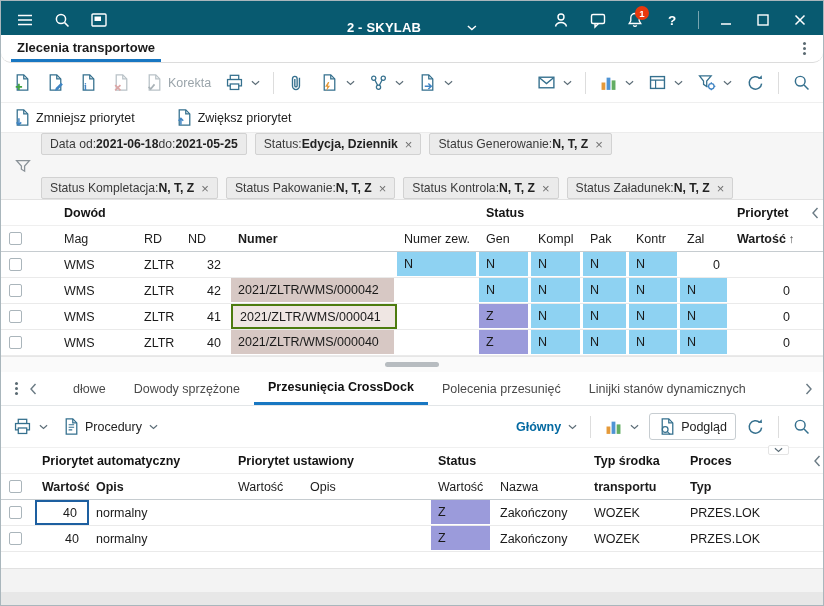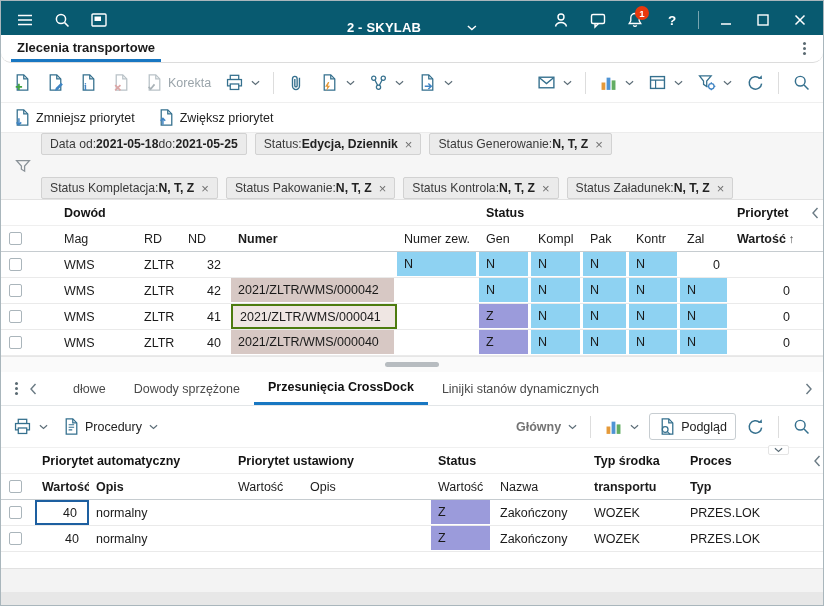--- a/index.html
+++ b/index.html
@@ -25,26 +25,26 @@
   .vdots{width:3px;height:3px;border-radius:50%;background:#5a6a72;box-shadow:0 -5px 0 #5a6a72,0 5px 0 #5a6a72;display:inline-block;}
   .vdots-btn{width:18px;height:22px;display:flex;align-items:center;justify-content:center;cursor:pointer;}
 
   
   .tabrow{flex:0 0 28px;display:flex;align-items:stretch;border-bottom:1px solid #dcdcdc;padding:0 10px;border-radius:10px;}
   .page-tab{display:flex;align-items:center;padding:0 6px;font-size:13px;font-weight:700;border-bottom:3px solid #1877c2;cursor:pointer;}
   .tabrow .vdots-btn{margin-left:auto;align-self:center;}
 
   
   .toolbar{flex:0 0 40px;display:flex;align-items:center;padding:0 8px;gap:6px;border-bottom:1px solid #efefef;}
-  .toolbar2{flex:0 0 30px;display:flex;align-items:center;padding:0 8px;gap:14px;border-bottom:1px solid #ececec;text-align:right;}
+  .toolbar2{flex:0 0 30px;display:flex;align-items:center;padding:0 8px;gap:32px;border-bottom:1px solid #ececec;text-align:right;}
   .tbtn{display:inline-flex;align-items:center;gap:4px;padding:3px 4px;border-radius:3px;cursor:pointer;white-space:nowrap;}
   .tbtn .tlabel{color:#222;}
   .tbtn .tlabel.dis{color:#9aa4aa;}
   .tbtn.outline{border:1px solid #c7cdd1;padding:3px 8px;background:#fff;}
-  .tbtn.bold .tlabel{font-weight:700;color:#737373;}
+  .tbtn.bold .tlabel{font-weight:700;color:#0369a1;}
   .sep{width:1px;height:22px;background:#dddddd;margin:0 3px;flex:0 0 1px;}
   .grow{flex:1;}
 
   
   .filterbar{flex:0 0 62px;background:#f6f6f6;border-bottom:1px solid #e2e2e2;display:flex;align-items:center;padding:0 10px;}
   .funnelwrap{width:24px;display:flex;align-items:center;justify-content:center;align-self:stretch;}
   .chips{display:flex;flex-direction:column;gap:22px;margin-left:6px;}
   .chiprow{display:flex;gap:8px;}
   .chip{display:inline-flex;align-items:center;background:#ebebeb;border:1px solid #d2d2d2;border-radius:2px;padding:3px 8px;font-size:12.2px;color:#3a3a3a;white-space:nowrap;cursor:pointer;}
   .chip .chip-x{margin-left:7px;color:#707070;font-size:13px;line-height:1;cursor:pointer;}
@@ -410,21 +410,21 @@
         <span class="ico i18">
           <svg viewBox="0 0 18 18">
             <path d="M2.6 3.6h12.8L10.6 9v5.2l-3.2-2V9z" fill="none" stroke="#8a9298" stroke-width="1.3"></path>
           </svg>
         </span>
       </span>
     <div class="chips">
       <div class="chiprow">
           <span class="chip">
             <span>Data  od: </span>
-            <span style="font-weight: 700; color: rgb(34, 34, 34);">2021-05-18</span>
+            <span style="font-weight: 700; color: rgb(34, 34, 34);">2021-06-18</span>
             <span>  do: </span>
             <span style="font-weight: 700; color: rgb(34, 34, 34);">2021-05-25</span>
           </span>
           <span class="chip">
             <span>Status: </span>
             <span style="font-weight: 700; color: rgb(34, 34, 34);">Edycja, Dziennik</span>
             <span class="chip-x">×</span>
           </span>
           <span class="chip">
             <span>Status  Generowanie: </span>
@@ -569,20 +569,21 @@
     <span class="edge">
         <span class="ico" style="width:8px;height:12px;">
           <svg viewBox="0 0 8 12">
             <path d="M6.5 1 2 6l4.5 5" fill="none" stroke="#6a7a84" stroke-width="1.4"></path>
           </svg>
         </span>
       </span>
     <span class="btab first">dłowe</span>
     <span class="btab">Dowody sprzężone</span>
     <span class="btab active">Przesunięcia CrossDock</span>
+    <span class="btab">Polecenia przesunięć</span>
     <span class="btab">Linijki stanów dynamicznych</span>
     <span class="grow"></span>
     <span class="edge">
         <span class="ico" style="width:8px;height:12px;">
           <svg viewBox="0 0 8 12">
             <path d="M1.5 1 6 6l-4.5 5" fill="none" stroke="#6a7a84" stroke-width="1.4"></path>
           </svg>
         </span>
       </span>
   </div>

